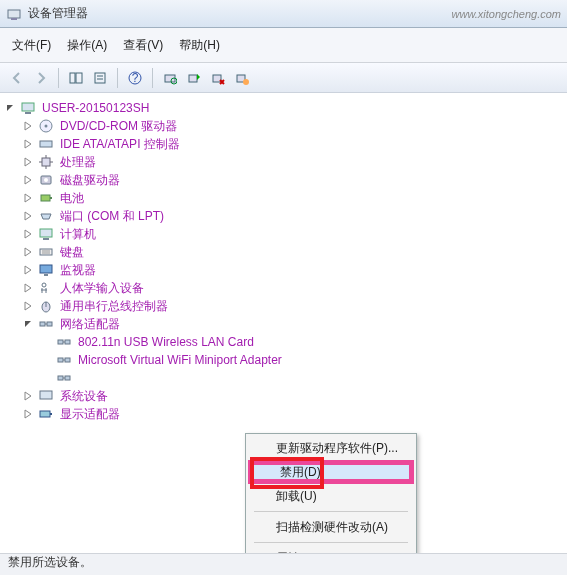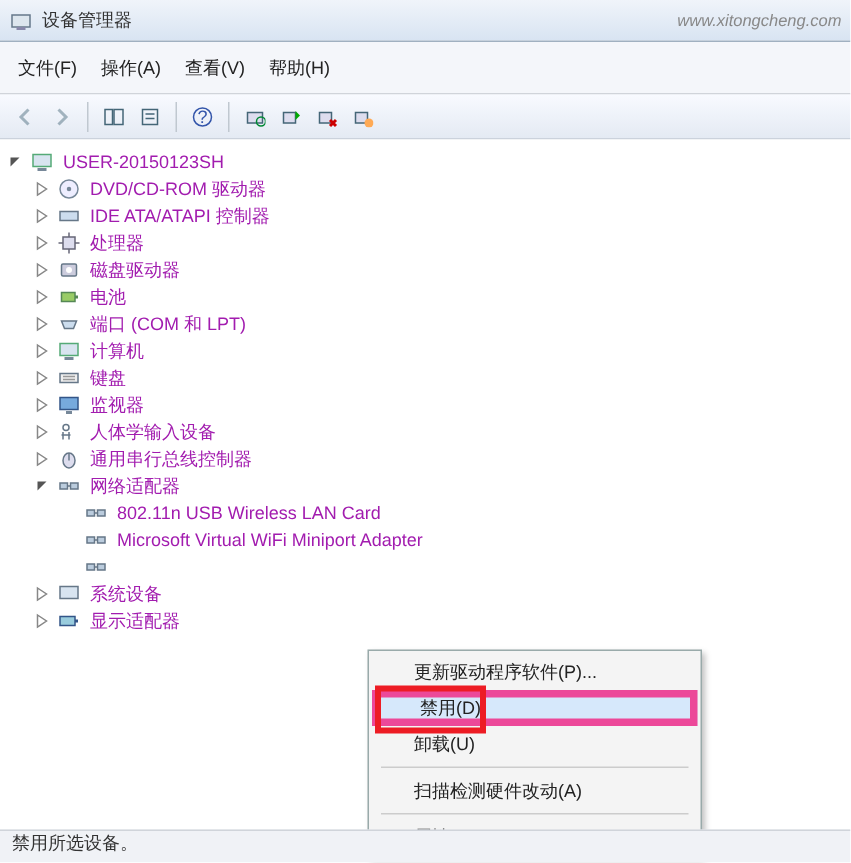--- a/index.html
+++ b/index.html
@@ -25,21 +25,21 @@
 .toggle svg { display:block; }
 .spacer { display:inline-block; width:14px; }
 .nodeicon { width: 16px; height: 16px; margin: 0 4px 0 2px; display: inline-flex; align-items:center; justify-content:center; }
 .label { color: #a21caf; padding: 0 2px; }
 .row.selected .label { background: #cde8ff; border: 1px dotted #6a8; padding: 0 1px; }
 
 .children { padding-left: 18px; }
 
 .statusbar { position: absolute; bottom: 0; left: 0; right: 0; height: 22px; background: #f0f2f6; border-top: 1px solid #d0d4da; display: flex; align-items: flex-start; padding: 0 8px; color: #333; }
 
-.contextmenu { position: absolute; left: 245px; top: 433px; width: 223px; background: #f4f4f4; border: 1px solid #9aa; box-shadow: 2px 2px 4px rgba(0,0,0,0.25); padding: 2px; }
+.contextmenu { position: absolute; left: 245px; top: 433px; width: 172px; background: #f4f4f4; border: 1px solid #9aa; box-shadow: 2px 2px 4px rgba(0,0,0,0.25); padding: 2px; }
 .ctxitem { height: 24px; display: flex; align-items: center; padding: 0 10px 0 28px; color: #222; cursor: default; position: relative; }
 .ctxitem:hover, .ctxitem.hover { background: #d6e8fb; border: 5px solid #ec4899; padding: 0 9px 0 27px; }
 .ctxsep { height: 1px; background: #ccc; margin: 3px 6px; }
 .redbox { position: absolute; left: 250px; top: 457px; width: 74px; height: 32px; border: 4px solid #ed1c24; pointer-events: none; }
 
 svg { display: block; }
 </style>
 </head>
 <body>
 

